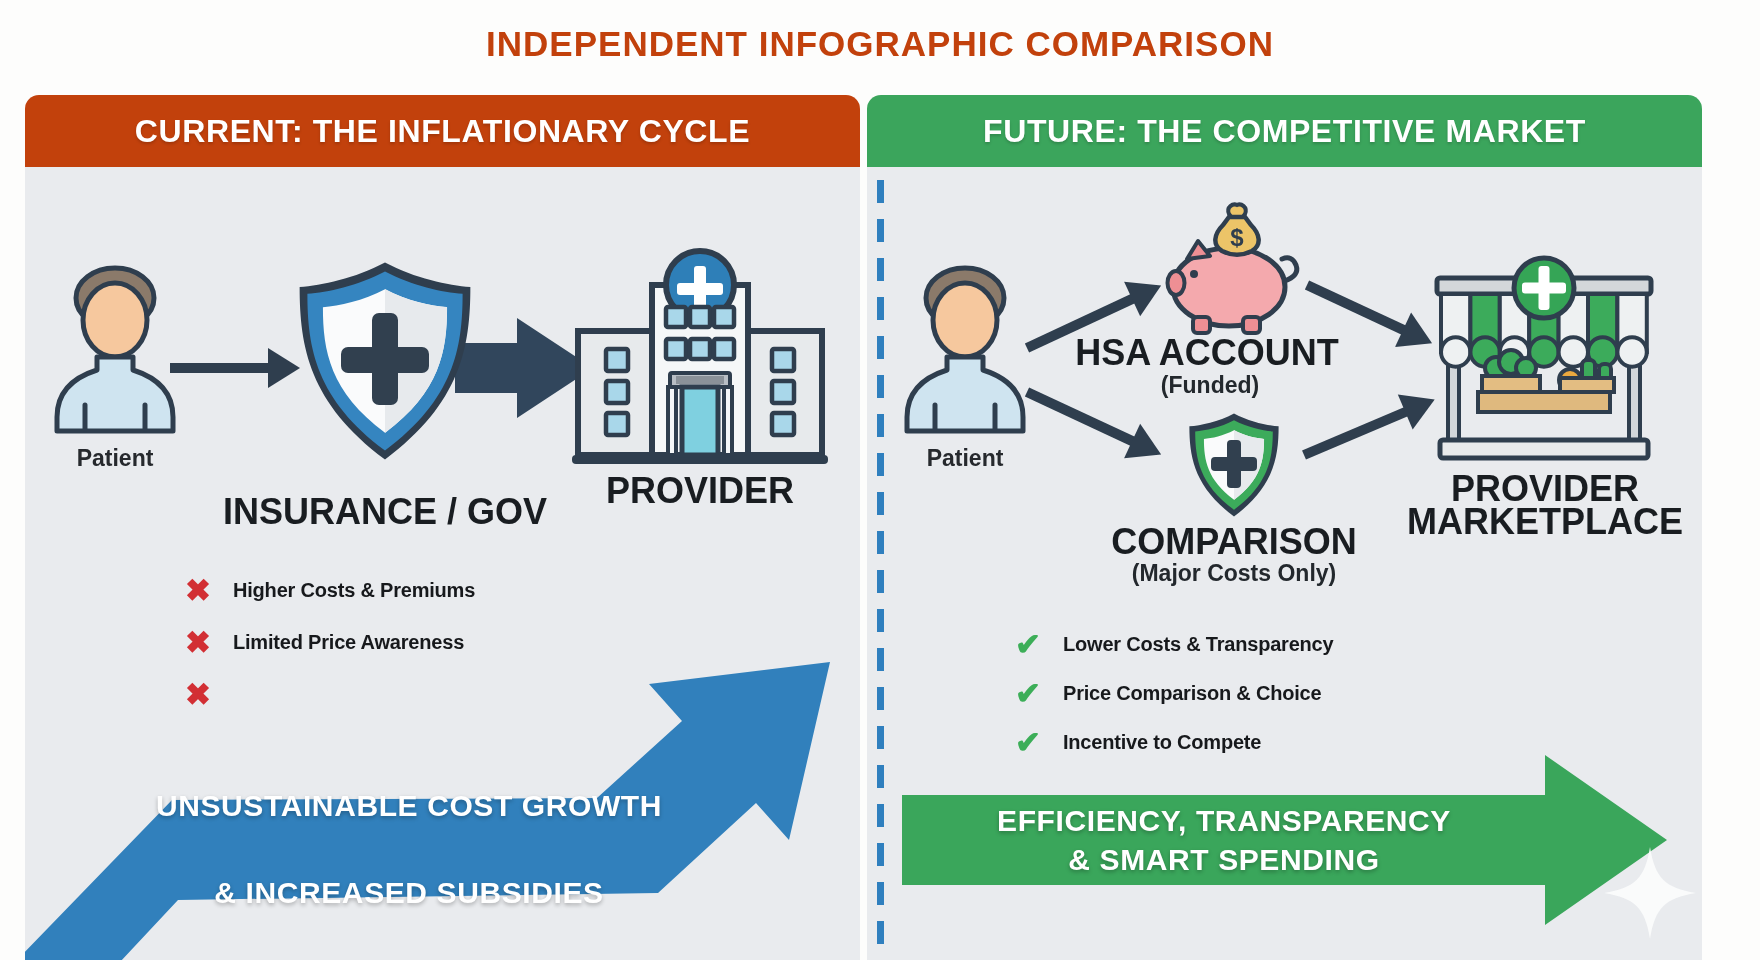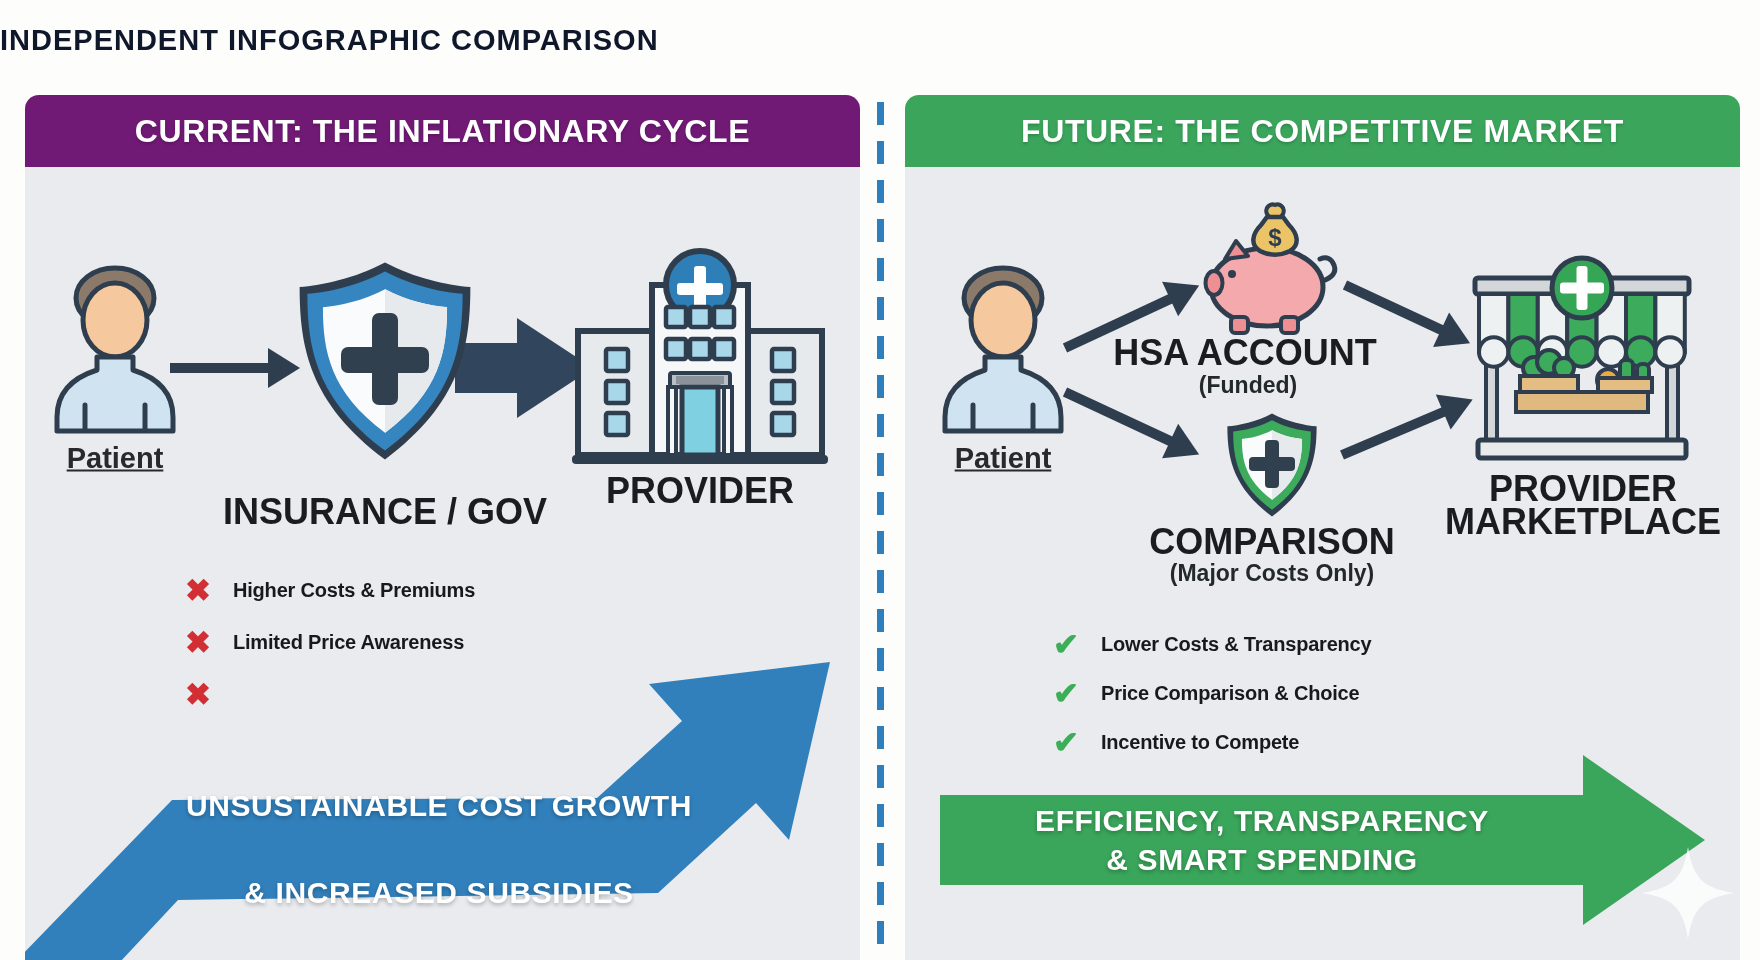--- a/index.html
+++ b/index.html
@@ -2,65 +2,65 @@
 <html><head>
 <meta charset="utf-8">
 <style>
   html,body { margin:0; padding:0; background:#ffffff; }
   .stage {
     position:relative; width:1760px; height:960px; margin:0 auto;
     background:#fdfdfc; overflow:hidden;
     font-family:"Liberation Sans", sans-serif;
   }
   .page-title {
-    position:absolute; top:24px; left:0; width:100%; text-align:left;
-    font-size:29px; font-weight:bold; letter-spacing:1px; color:#0f172a;
+    position:absolute; top:24px; left:0; width:100%; text-align:center;
+    font-size:35px; font-weight:bold; letter-spacing:1px; color:#c2410c;
   }
   .panel {
     position:absolute; top:95px; width:835px; height:865px;
     overflow:hidden; border-radius:14px 14px 0 0;
   }
   .panel.left  { left:25px; }
-  .panel.right { left:905px; }
+  .panel.right { left:867px; }
   .panel-body {
     position:absolute; top:72px; left:0; width:835px; height:793px;
     background:#e9ebee;
   }
   .panel-header {
     position:absolute; top:0; left:0; width:100%; height:72px; z-index:3;
     display:flex; align-items:center; justify-content:center;
     color:#ffffff; font-size:32px; font-weight:bold; letter-spacing:0.6px;
     text-shadow:0 2px 3px rgba(0,0,0,0.18);
   }
-  .panel.left  .panel-header { background:#701a75;text-align:right; }
+  .panel.left  .panel-header { background:#c2410c;text-align:right; }
   .panel.right .panel-header { background:#3ba55c; }
   svg.graphics { position:absolute; top:0; left:0; z-index:1; }
   .flow-label {
     position:absolute; z-index:2; transform:translate(-50%,-50%);
     font-weight:bold; color:#191d21; font-size:36px; white-space:nowrap;
     text-align:center;
   }
-  .flow-label.patient { font-size:29px; color:#26292d;text-decoration:underline; }
+  .flow-label.patient { font-size:23px; color:#26292d; }
   .flow-label.sub { font-size:23px; color:#23282d; }
   .flow-label.stacked { line-height:33px; }
   .list { position:absolute; z-index:2; display:flex; flex-direction:column; }
   .list-row { display:flex; align-items:center; }
   .panel.left  .list-row { height:52px; }
   .panel.right .list-row { height:49px; }
   .glyph { width:48px; font-size:31px; font-weight:bold; text-align:left; }
   .glyph.x     { color:#d22f34; }
   .glyph.check { color:#3cae58; }
   .row-text { font-size:20px; font-weight:bold; color:#17191c; letter-spacing:-0.2px; }
   .banner-text {
     position:absolute; z-index:2; display:flex; flex-direction:column;
     align-items:center; justify-content:center; text-align:center;
     color:#ffffff; font-weight:bold; font-size:30px; letter-spacing:0.6px;
     line-height:39px; text-shadow:0 2px 4px rgba(0,0,0,0.28);
   }
-  .banner-text.blue  { left:134px; top:608px; width:560px; height:197px; padding-top:95px; box-sizing:border-box;gap:48px; }
+  .banner-text.blue  { left:104px; top:608px; width:560px; height:197px; padding-top:95px; box-sizing:border-box;gap:48px; }
   .banner-text.green { left:62px;  top:700px; width:590px; height:90px; }
   .divider {
     position:absolute; left:877px; top:102px; width:7px; height:858px; z-index:2;
     background:repeating-linear-gradient(to bottom, #2f7fbe 0px, #2f7fbe 23px, transparent 23px, transparent 39px);
   }
 </style>
 </head>
 <body>
 
 <div class="stage">

